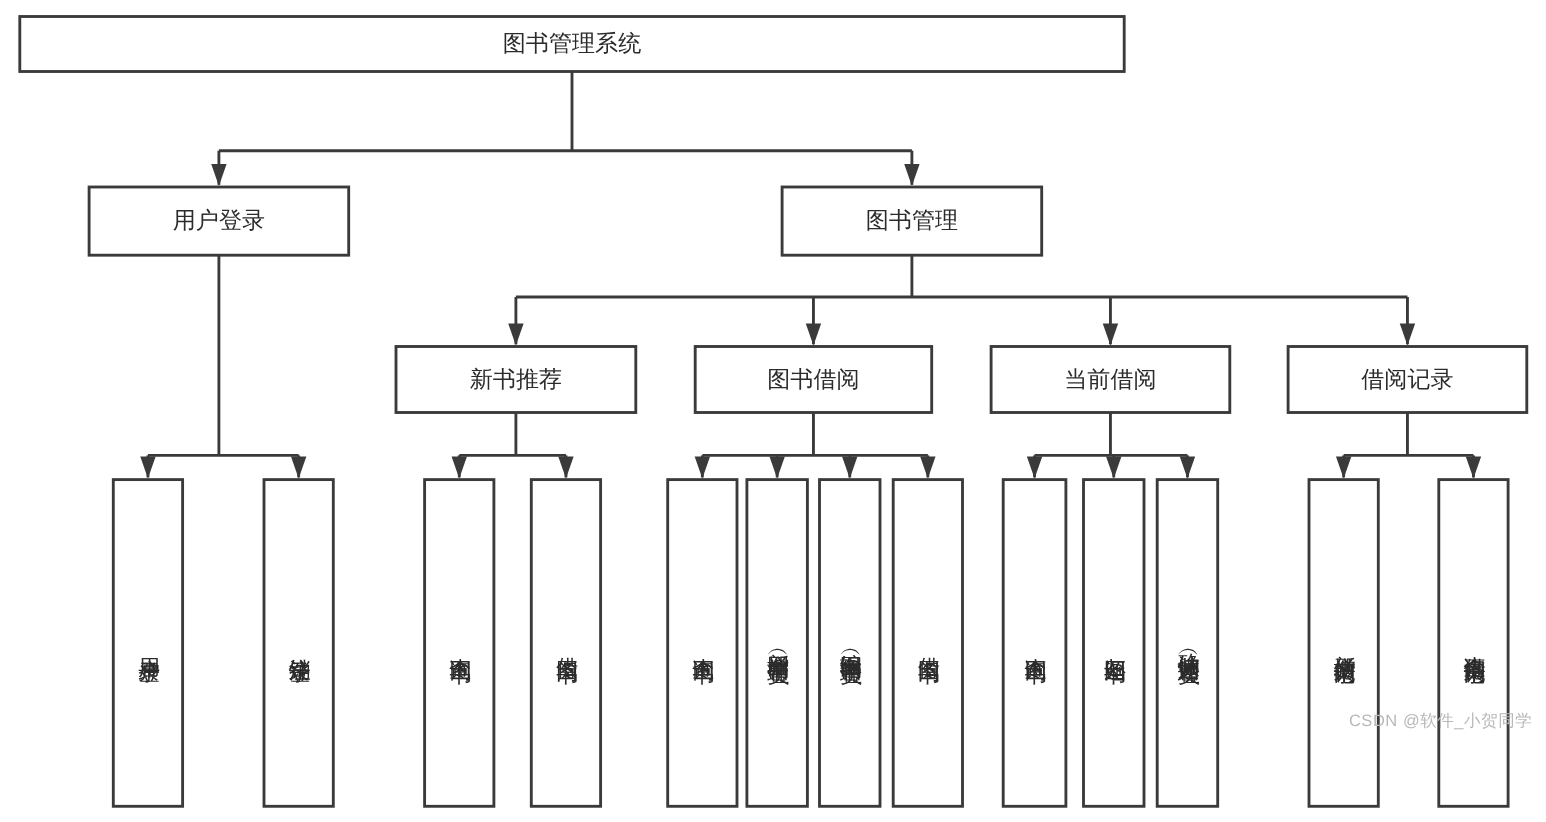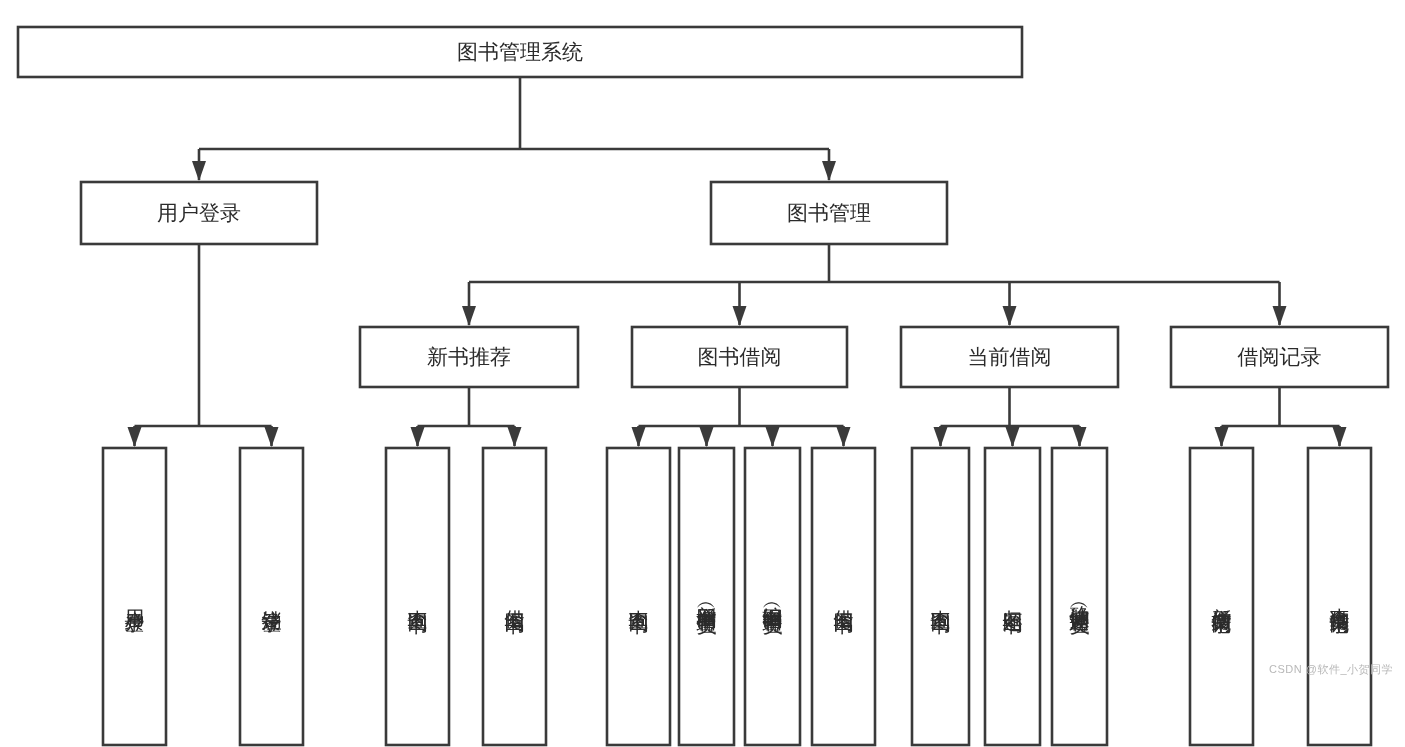--- a/index.html
+++ b/index.html
@@ -10,21 +10,21 @@
   body {
     width: 1405px;
     height: 747px;
     position: relative;
     font-family: "Liberation Sans", "DejaVu Sans", sans-serif;
     overflow: hidden;
   }
   #diagram-root {
     position: absolute;
     left: 0;
-    top: 12px;
+    top: 0;
     width: 1405px;
     height: 671px;
   }
   .node-box {
     fill: #ffffff;
     stroke: #3a3a3a;
     stroke-width: 2.6;
   }
   .connector {
     stroke: #3a3a3a;
@@ -58,21 +58,21 @@
     letter-spacing: 1.5px;
     color: #2b2b2b;
     white-space: nowrap;
     text-align: center;
   }
   #watermark {
     position: absolute;
     right: 12px;
     bottom: 6px;
     font-family: "Liberation Sans", "DejaVu Sans", sans-serif;
-    font-size: 11px;
+    font-size: 15px;
     color: #b8b8b8;
     letter-spacing: 0.5px;
     white-space: nowrap;
   }
 </style>
 </head>
 <body>
 
 <div id="diagram-root">
   <svg id="diagram-svg" width="1405" height="747" viewBox="0 0 1405 747">

